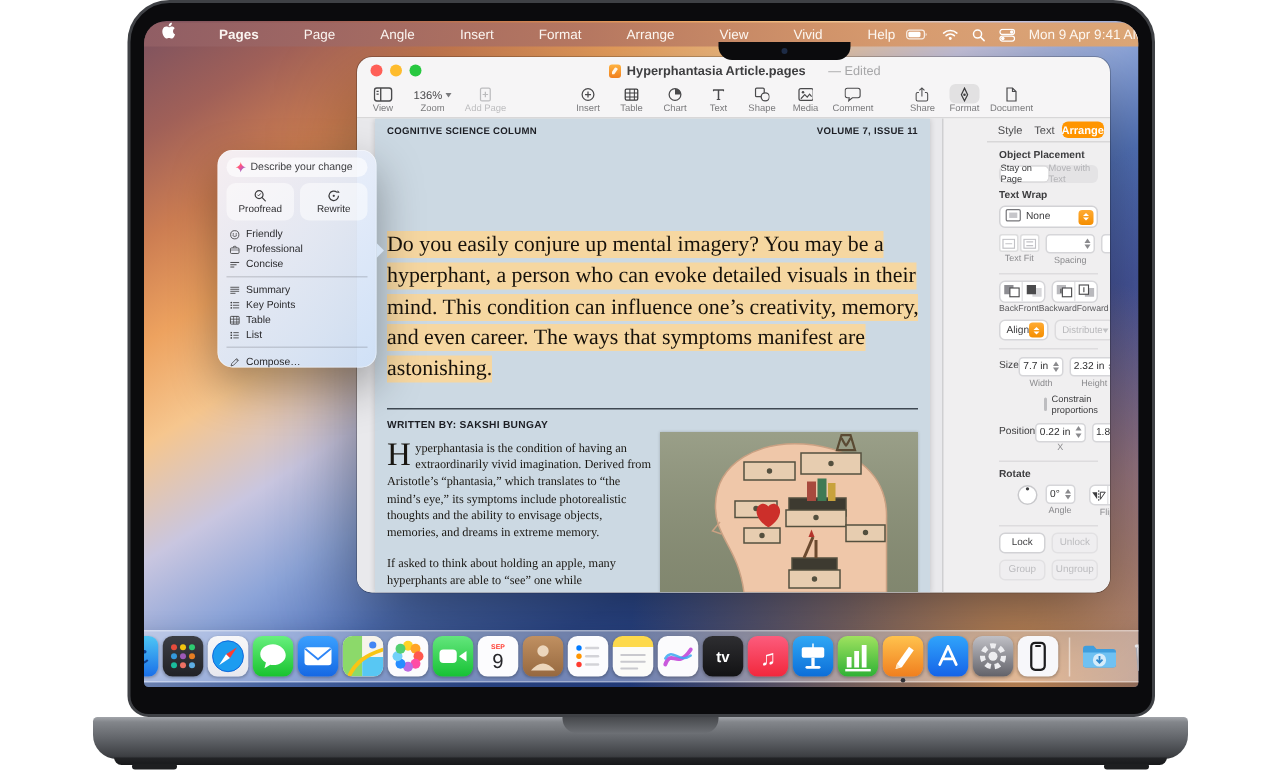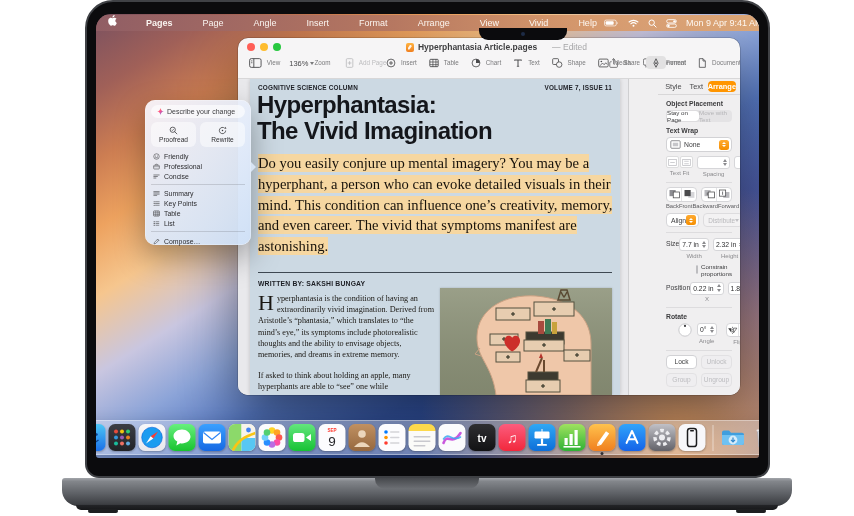--- a/index.html
+++ b/index.html
@@ -56,21 +56,21 @@
   .light{width:8px;height:8px;border-radius:50%;}
   .title-center{position:absolute;left:0;right:0;top:0;height:18px;display:flex;align-items:center;justify-content:center;
     font-size:8.5px;color:#3e3e40;gap:4px;padding-left:15px;}
   .title-center .docico{width:8px;height:9px;border-radius:2px;background:linear-gradient(#ffb340,#f07f1f);position:relative;}
   .title-center .docico:after{content:"";position:absolute;left:2px;top:2px;width:4px;height:5px;background:rgba(255,255,255,.9);
     clip-path:polygon(60% 0,100% 30%,40% 100%,0 100%,0 70%);}
   .title-name{font-weight:700;}
   .title-edited{color:#a6a6a8;font-weight:400;margin-left:11px;}
   .toolbar{position:relative;height:22px;border-bottom:1px solid #d8d7d8;background:#f6f5f6;}
   .tb-group{position:absolute;top:0;height:22px;display:flex;align-items:flex-start;}
-  .tb-item{display:flex;flex-direction:row;align-items:center;justify-content:flex-start;min-width:22px;cursor:default;}
+  .tb-item{display:flex;flex-direction:column;align-items:center;justify-content:flex-start;min-width:22px;cursor:default;}
   .tb-ico{height:12px;display:flex;align-items:center;justify-content:center;padding:1px 5px 0;border-radius:4px;}
   .tb-ico svg{height:10px;}
   .tb-item.sel .tb-ico{background:#e2e1e2;}
   .tb-label{font-size:6.3px;color:#7a7a7c;margin-top:0px;white-space:nowrap;}
   .tb-item.dim .tb-label{color:#bdbdbf;}
   .tb-zoomval{font-size:7.5px;color:#4a4a4c;display:flex;align-items:center;gap:2px;height:12px;padding-top:1px;}
   .chev{width:0;height:0;border-left:2.5px solid transparent;border-right:2.5px solid transparent;border-top:3px solid #7a7a7c;}
   .content{position:absolute;left:0;top:41px;right:0;bottom:0;display:flex;}
   
   .doc-area{position:relative;width:390px;height:100%;background:#e9e9ec;overflow:hidden;}
@@ -362,26 +362,22 @@
           </div>
       </div>
       <div class="content">
 
         <div class="doc-area">
           <div class="page">
             <div class="kicker-row">
               <span>COGNITIVE SCIENCE COLUMN</span>
               <span>VOLUME 7, ISSUE 11</span>
             </div>
-            <div class="doc-title">
-              <div>Hyperphantasia:</div>
-              <div>The Vivid Imagination</div>
-            </div>
             <div class="lede">
-              <span>Do you easily conjure up mental imagery? You may be a hyperphant, a person who can evoke detailed visuals in their mind. This condition can influence one’s creativity, memory, and even career. The vivid that symptoms manifest are astonishing.</span>
+              <span>Do you easily conjure up mental imagery? You may be a hyperphant, a person who can evoke detailed visuals in their mind. This condition can influence one’s creativity, memory, and even career. The ways that symptoms manifest are astonishing.</span>
             </div>
             <div class="doc-rule"></div>
             <div class="byline">WRITTEN BY: SAKSHI BUNGAY</div>
             <div class="body-col">
               <p><span class="dropcap">H</span><span>yperphantasia is the condition of having an extraordinarily vivid imagination. Derived from Aristotle’s “phantasia,” which translates to “the mind’s eye,” its symptoms include photorealistic thoughts and the ability to envisage objects, memories, and dreams in extreme memory.</span></p>
               <p>If asked to think about holding an apple, many hyperphants are able to “see” one while simultaneously sensing its texture or taste. Others experience books and</p>
             </div>
             <div class="figure">
               <svg viewBox="0 0 172 107" width="172" height="107">
                 <rect width="172" height="107" fill="#8c9278"></rect>

